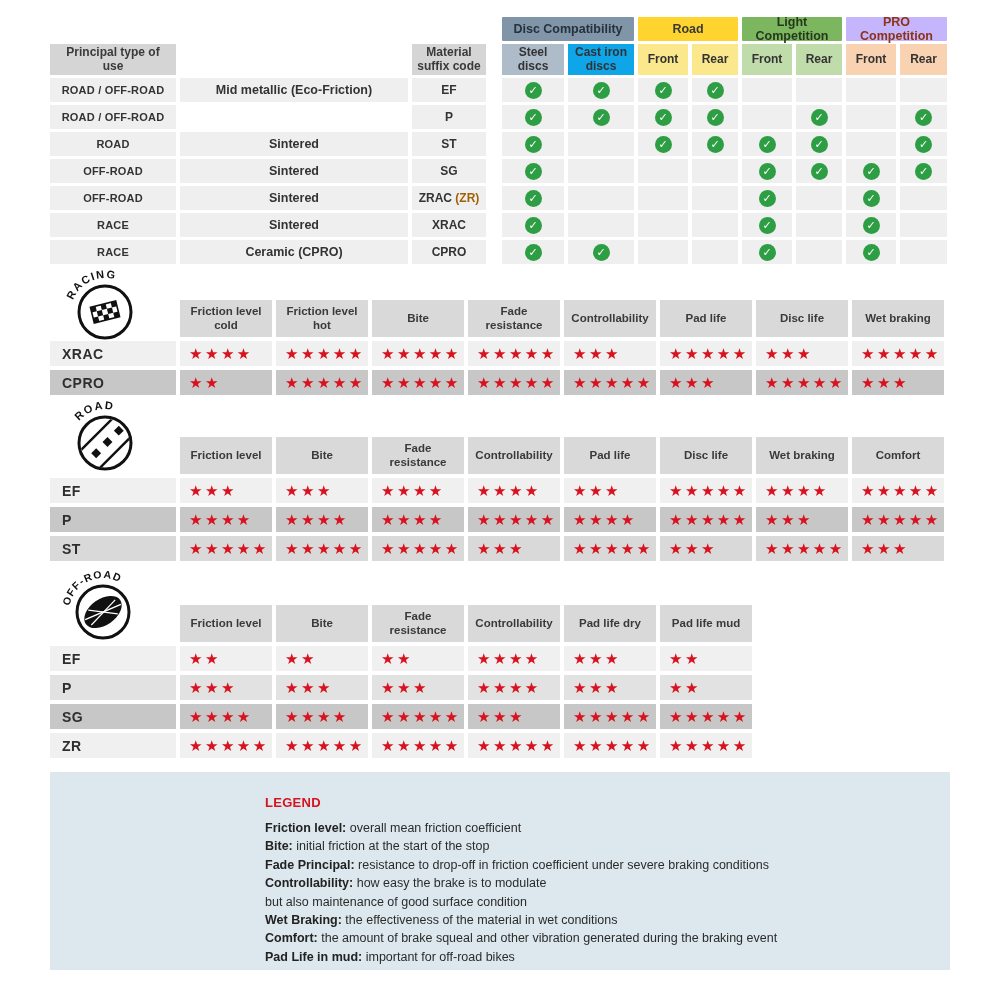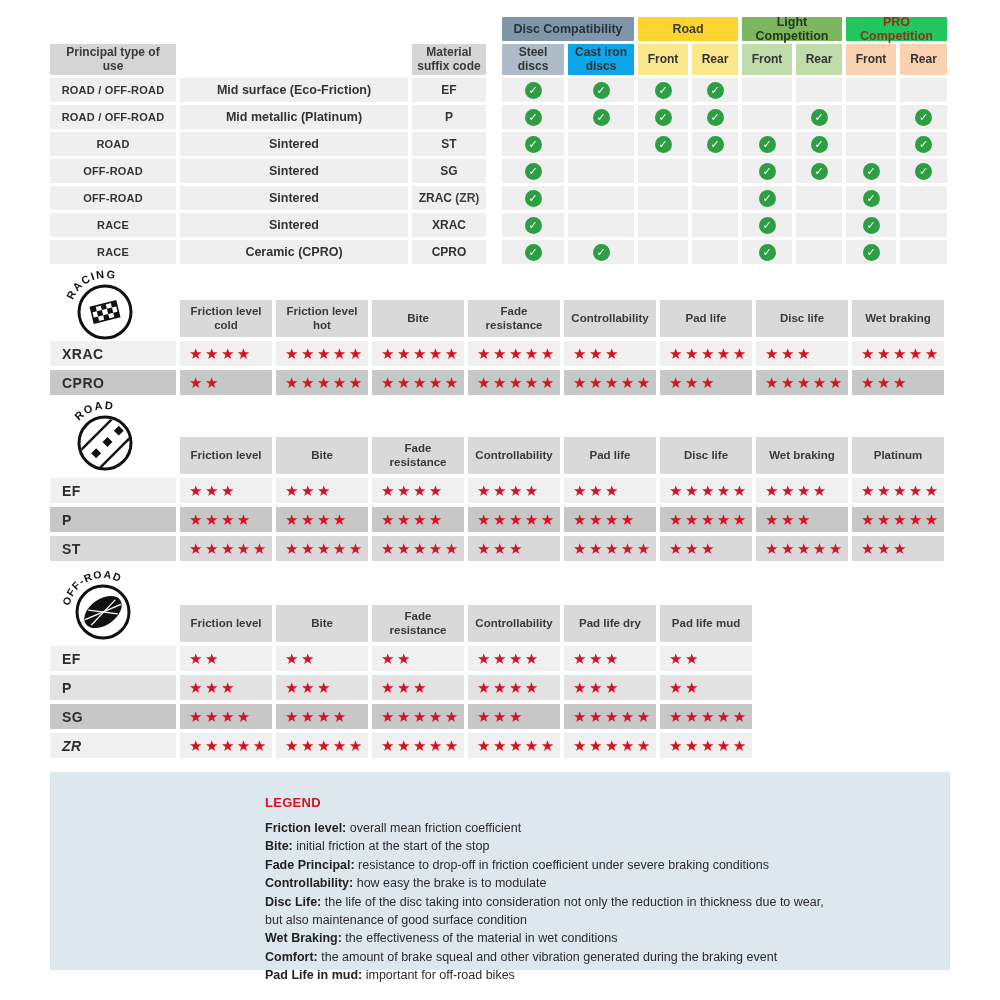--- a/index.html
+++ b/index.html
@@ -12,21 +12,21 @@
           grid-template-rows:24px 31px repeat(7,24px);gap:3px 4px;}
   .cell{display:flex;align-items:center;justify-content:center;text-align:center;}
   .ghdr{font-weight:bold;font-size:12.5px;border-radius:1px;}
   .hdr{background:#d5d5d5;color:#3a3a3a;font-weight:bold;font-size:12px;line-height:1.15;padding:0 6px;}
   .hdr.c3{padding:0 2px;}
   .sub{font-weight:bold;font-size:12px;line-height:1.1;color:#333;padding:0 2px;}
   .datacell{background:#efefef;font-weight:bold;color:#333;}
   .use-cell{font-size:11px;letter-spacing:.2px;}
   .tech-cell{font-size:12.5px;}
   .code-cell{font-size:12px;}
-  .code-note{color:#404040;font-weight:bold;white-space:pre;}
+  .code-note{color:#a16207;font-weight:bold;white-space:pre;}
   .check{width:17px;height:17px;border-radius:50%;color:#fff;font-size:11px;font-weight:bold;
          display:flex;align-items:center;justify-content:center;line-height:1;}
 
   
   .rating{position:absolute;display:grid;gap:4px;grid-template-rows:37px;grid-auto-rows:25px;}
   .rating.cols8{grid-template-columns:126px repeat(8,92px);}
   .rating.cols6{grid-template-columns:126px repeat(6,92px);}
   .rhdr{background:#d9d9d9;font-weight:bold;font-size:11.5px;color:#3a3a3a;display:flex;
         align-items:center;justify-content:center;text-align:center;line-height:1.2;padding:0 4px;}
   .rlabel{font-weight:bold;font-size:14px;color:#2e2e2e;display:flex;align-items:center;
@@ -47,52 +47,51 @@
 </style>
 </head>
 <body>
 
 <div class="page">
 
   <div class="compat" id="compat">
       <div class="cell ghdr" style="grid-area: 1 / 5 / auto / span 2; background: rgb(128, 149, 168); color: rgb(37, 49, 60);">Disc Compatibility</div>
       <div class="cell ghdr" style="grid-area: 1 / 7 / auto / span 2; background: rgb(255, 212, 47); color: rgb(58, 58, 58);">Road</div>
       <div class="cell ghdr" style="grid-area: 1 / 9 / auto / span 2; background: rgb(124, 183, 95); color: rgb(36, 57, 28);">Light Competition</div>
-      <div class="cell ghdr" style="grid-area: 1 / 11 / auto / span 2; background: #22c55e; color: rgb(140, 51, 23);">PRO Competition</div>
+      <div class="cell ghdr" style="grid-area: 1 / 11 / auto / span 2; background: #c4b5fd; color: rgb(140, 51, 23);">PRO Competition</div>
       <div class="cell hdr" style="grid-area: 2 / 1;">Principal type of use</div>
       <div class="cell hdr c3" style="grid-area: 2 / 3;">Material suffix code</div>
       <div class="cell sub" style="grid-area: 2 / 5; background: rgb(174, 188, 201);">Steel discs</div>
       <div class="cell sub" style="grid-area: 2 / 6; background: #0ea5e9;">Cast iron discs</div>
       <div class="cell sub" style="grid-area: 2 / 7; background: rgb(251, 232, 141);">Front</div>
       <div class="cell sub" style="grid-area: 2 / 8; background: rgb(251, 232, 141);">Rear</div>
       <div class="cell sub" style="grid-area: 2 / 9; background: rgb(193, 220, 171);">Front</div>
       <div class="cell sub" style="grid-area: 2 / 10; background: rgb(193, 220, 171);">Rear</div>
       <div class="cell sub" style="grid-area: 2 / 11; background: rgb(248, 210, 177);">Front</div>
       <div class="cell sub" style="grid-area: 2 / 12; background: rgb(248, 210, 177);">Rear</div>
       <div class="cell datacell use-cell" style="grid-area: 3 / 1;">ROAD / OFF-ROAD</div>
-      <div class="cell datacell tech-cell" style="grid-area: 3 / 2;">Mid surface (Eco-Friction)</div>
+      <div class="cell datacell tech-cell" style="grid-area: 3 / 2;">Mid metallic (Eco-Friction)</div>
       <div class="cell datacell code-cell" style="grid-area: 3 / 3;">EF</div>
       <div class="cell datacell" style="grid-area: 3 / 5;">
         <span class="check" style="background: rgb(46, 158, 68);">✓</span>
       </div>
       <div class="cell datacell" style="grid-area: 3 / 6;">
         <span class="check" style="background: rgb(46, 158, 68);">✓</span>
       </div>
       <div class="cell datacell" style="grid-area: 3 / 7;">
         <span class="check" style="background: rgb(46, 158, 68);">✓</span>
       </div>
       <div class="cell datacell" style="grid-area: 3 / 8;">
         <span class="check" style="background: rgb(46, 158, 68);">✓</span>
       </div>
       <div class="cell datacell" style="grid-area: 3 / 9;"></div>
       <div class="cell datacell" style="grid-area: 3 / 10;"></div>
       <div class="cell datacell" style="grid-area: 3 / 11;"></div>
       <div class="cell datacell" style="grid-area: 3 / 12;"></div>
       <div class="cell datacell use-cell" style="grid-area: 4 / 1;">ROAD / OFF-ROAD</div>
-      <div class="cell datacell tech-cell" style="grid-area: 4 / 2;">Mid metallic (Platinum)</div>
       <div class="cell datacell code-cell" style="grid-area: 4 / 3;">P</div>
       <div class="cell datacell" style="grid-area: 4 / 5;">
         <span class="check" style="background: rgb(46, 158, 68);">✓</span>
       </div>
       <div class="cell datacell" style="grid-area: 4 / 6;">
         <span class="check" style="background: rgb(46, 158, 68);">✓</span>
       </div>
       <div class="cell datacell" style="grid-area: 4 / 7;">
         <span class="check" style="background: rgb(46, 158, 68);">✓</span>
       </div>
@@ -281,21 +280,21 @@
   </svg>
 
   <div class="rating cols8" id="t-1" style="left:50px;top:437px;">
       <div class="rhdr" style="grid-area: 1 / 2;">Friction level</div>
       <div class="rhdr" style="grid-area: 1 / 3;">Bite</div>
       <div class="rhdr" style="grid-area: 1 / 4;">Fade resistance</div>
       <div class="rhdr" style="grid-area: 1 / 5;">Controllability</div>
       <div class="rhdr" style="grid-area: 1 / 6;">Pad life</div>
       <div class="rhdr" style="grid-area: 1 / 7;">Disc life</div>
       <div class="rhdr" style="grid-area: 1 / 8;">Wet braking</div>
-      <div class="rhdr" style="grid-area: 1 / 9;">Platinum</div>
+      <div class="rhdr" style="grid-area: 1 / 9;">Comfort</div>
       <div class="rlabel" style="grid-area: 2 / 1; background: rgb(240, 240, 240);">EF</div>
       <div class="stars" style="grid-area: 2 / 2; background: rgb(240, 240, 240); color: rgb(214, 19, 31);">★★★</div>
       <div class="stars" style="grid-area: 2 / 3; background: rgb(240, 240, 240); color: rgb(214, 19, 31);">★★★</div>
       <div class="stars" style="grid-area: 2 / 4; background: rgb(240, 240, 240); color: rgb(214, 19, 31);">★★★★</div>
       <div class="stars" style="grid-area: 2 / 5; background: rgb(240, 240, 240); color: rgb(214, 19, 31);">★★★★</div>
       <div class="stars" style="grid-area: 2 / 6; background: rgb(240, 240, 240); color: rgb(214, 19, 31);">★★★</div>
       <div class="stars" style="grid-area: 2 / 7; background: rgb(240, 240, 240); color: rgb(214, 19, 31);">★★★★★</div>
       <div class="stars" style="grid-area: 2 / 8; background: rgb(240, 240, 240); color: rgb(214, 19, 31);">★★★★</div>
       <div class="stars" style="grid-area: 2 / 9; background: rgb(240, 240, 240); color: rgb(214, 19, 31);">★★★★★</div>
       <div class="rlabel" style="grid-area: 3 / 1; background: rgb(199, 199, 199);">P</div>
@@ -355,38 +354,37 @@
       <div class="stars" style="grid-area: 3 / 5; background: rgb(226, 226, 226); color: rgb(214, 19, 31);">★★★★</div>
       <div class="stars" style="grid-area: 3 / 6; background: rgb(226, 226, 226); color: rgb(214, 19, 31);">★★★</div>
       <div class="stars" style="grid-area: 3 / 7; background: rgb(226, 226, 226); color: rgb(214, 19, 31);">★★</div>
       <div class="rlabel" style="grid-area: 4 / 1; background: rgb(199, 199, 199);">SG</div>
       <div class="stars" style="grid-area: 4 / 2; background: rgb(199, 199, 199); color: rgb(214, 19, 31);">★★★★</div>
       <div class="stars" style="grid-area: 4 / 3; background: rgb(199, 199, 199); color: rgb(214, 19, 31);">★★★★</div>
       <div class="stars" style="grid-area: 4 / 4; background: rgb(199, 199, 199); color: rgb(214, 19, 31);">★★★★★</div>
       <div class="stars" style="grid-area: 4 / 5; background: rgb(199, 199, 199); color: rgb(214, 19, 31);">★★★</div>
       <div class="stars" style="grid-area: 4 / 6; background: rgb(199, 199, 199); color: rgb(214, 19, 31);">★★★★★</div>
       <div class="stars" style="grid-area: 4 / 7; background: rgb(199, 199, 199); color: rgb(214, 19, 31);">★★★★★</div>
-      <div class="rlabel" style="grid-area: 5 / 1; background: rgb(240, 240, 240); font-style: italic;">ZR</div>
+      <div class="rlabel" style="grid-area: 5 / 1; background: rgb(240, 240, 240);">ZR</div>
       <div class="stars" style="grid-area: 5 / 2; background: rgb(240, 240, 240); color: rgb(214, 19, 31);">★★★★★</div>
       <div class="stars" style="grid-area: 5 / 3; background: rgb(240, 240, 240); color: rgb(214, 19, 31);">★★★★★</div>
       <div class="stars" style="grid-area: 5 / 4; background: rgb(240, 240, 240); color: rgb(214, 19, 31);">★★★★★</div>
       <div class="stars" style="grid-area: 5 / 5; background: rgb(240, 240, 240); color: rgb(214, 19, 31);">★★★★★</div>
       <div class="stars" style="grid-area: 5 / 6; background: rgb(240, 240, 240); color: rgb(214, 19, 31);">★★★★★</div>
       <div class="stars" style="grid-area: 5 / 7; background: rgb(240, 240, 240); color: rgb(214, 19, 31);">★★★★★</div>
     </div>
 
   <div class="legend" id="legend" style="background: rgb(220, 232, 238);">
     <div class="legend-inner">
       <div class="legend-title" id="legend-title" style="color: rgb(214, 19, 31);">LEGEND</div>
       <div id="legend-lines">
           <div class="lg-line"><b>Friction level:</b> overall mean friction coefficient</div>
           <div class="lg-line"><b>Bite:</b> initial friction at the start of the stop</div>
           <div class="lg-line"><b>Fade Principal:</b> resistance to drop-off in friction coefficient under severe braking conditions</div>
           <div class="lg-line"><b>Controllability:</b> how easy the brake is to modulate</div>
-          <div class="lg-line"><b>Disc Life:</b> the life of the disc taking into consideration not only the reduction in thickness due to wear,</div>
           <div class="lg-line">but also maintenance of good surface condition</div>
           <div class="lg-line"><b>Wet Braking:</b> the effectiveness of the material in wet conditions</div>
           <div class="lg-line"><b>Comfort:</b> the amount of brake squeal and other vibration generated during the braking event</div>
           <div class="lg-line"><b>Pad Life in mud:</b> important for off-road bikes</div>
         </div>
     </div>
   </div>
 
 </div>
 

